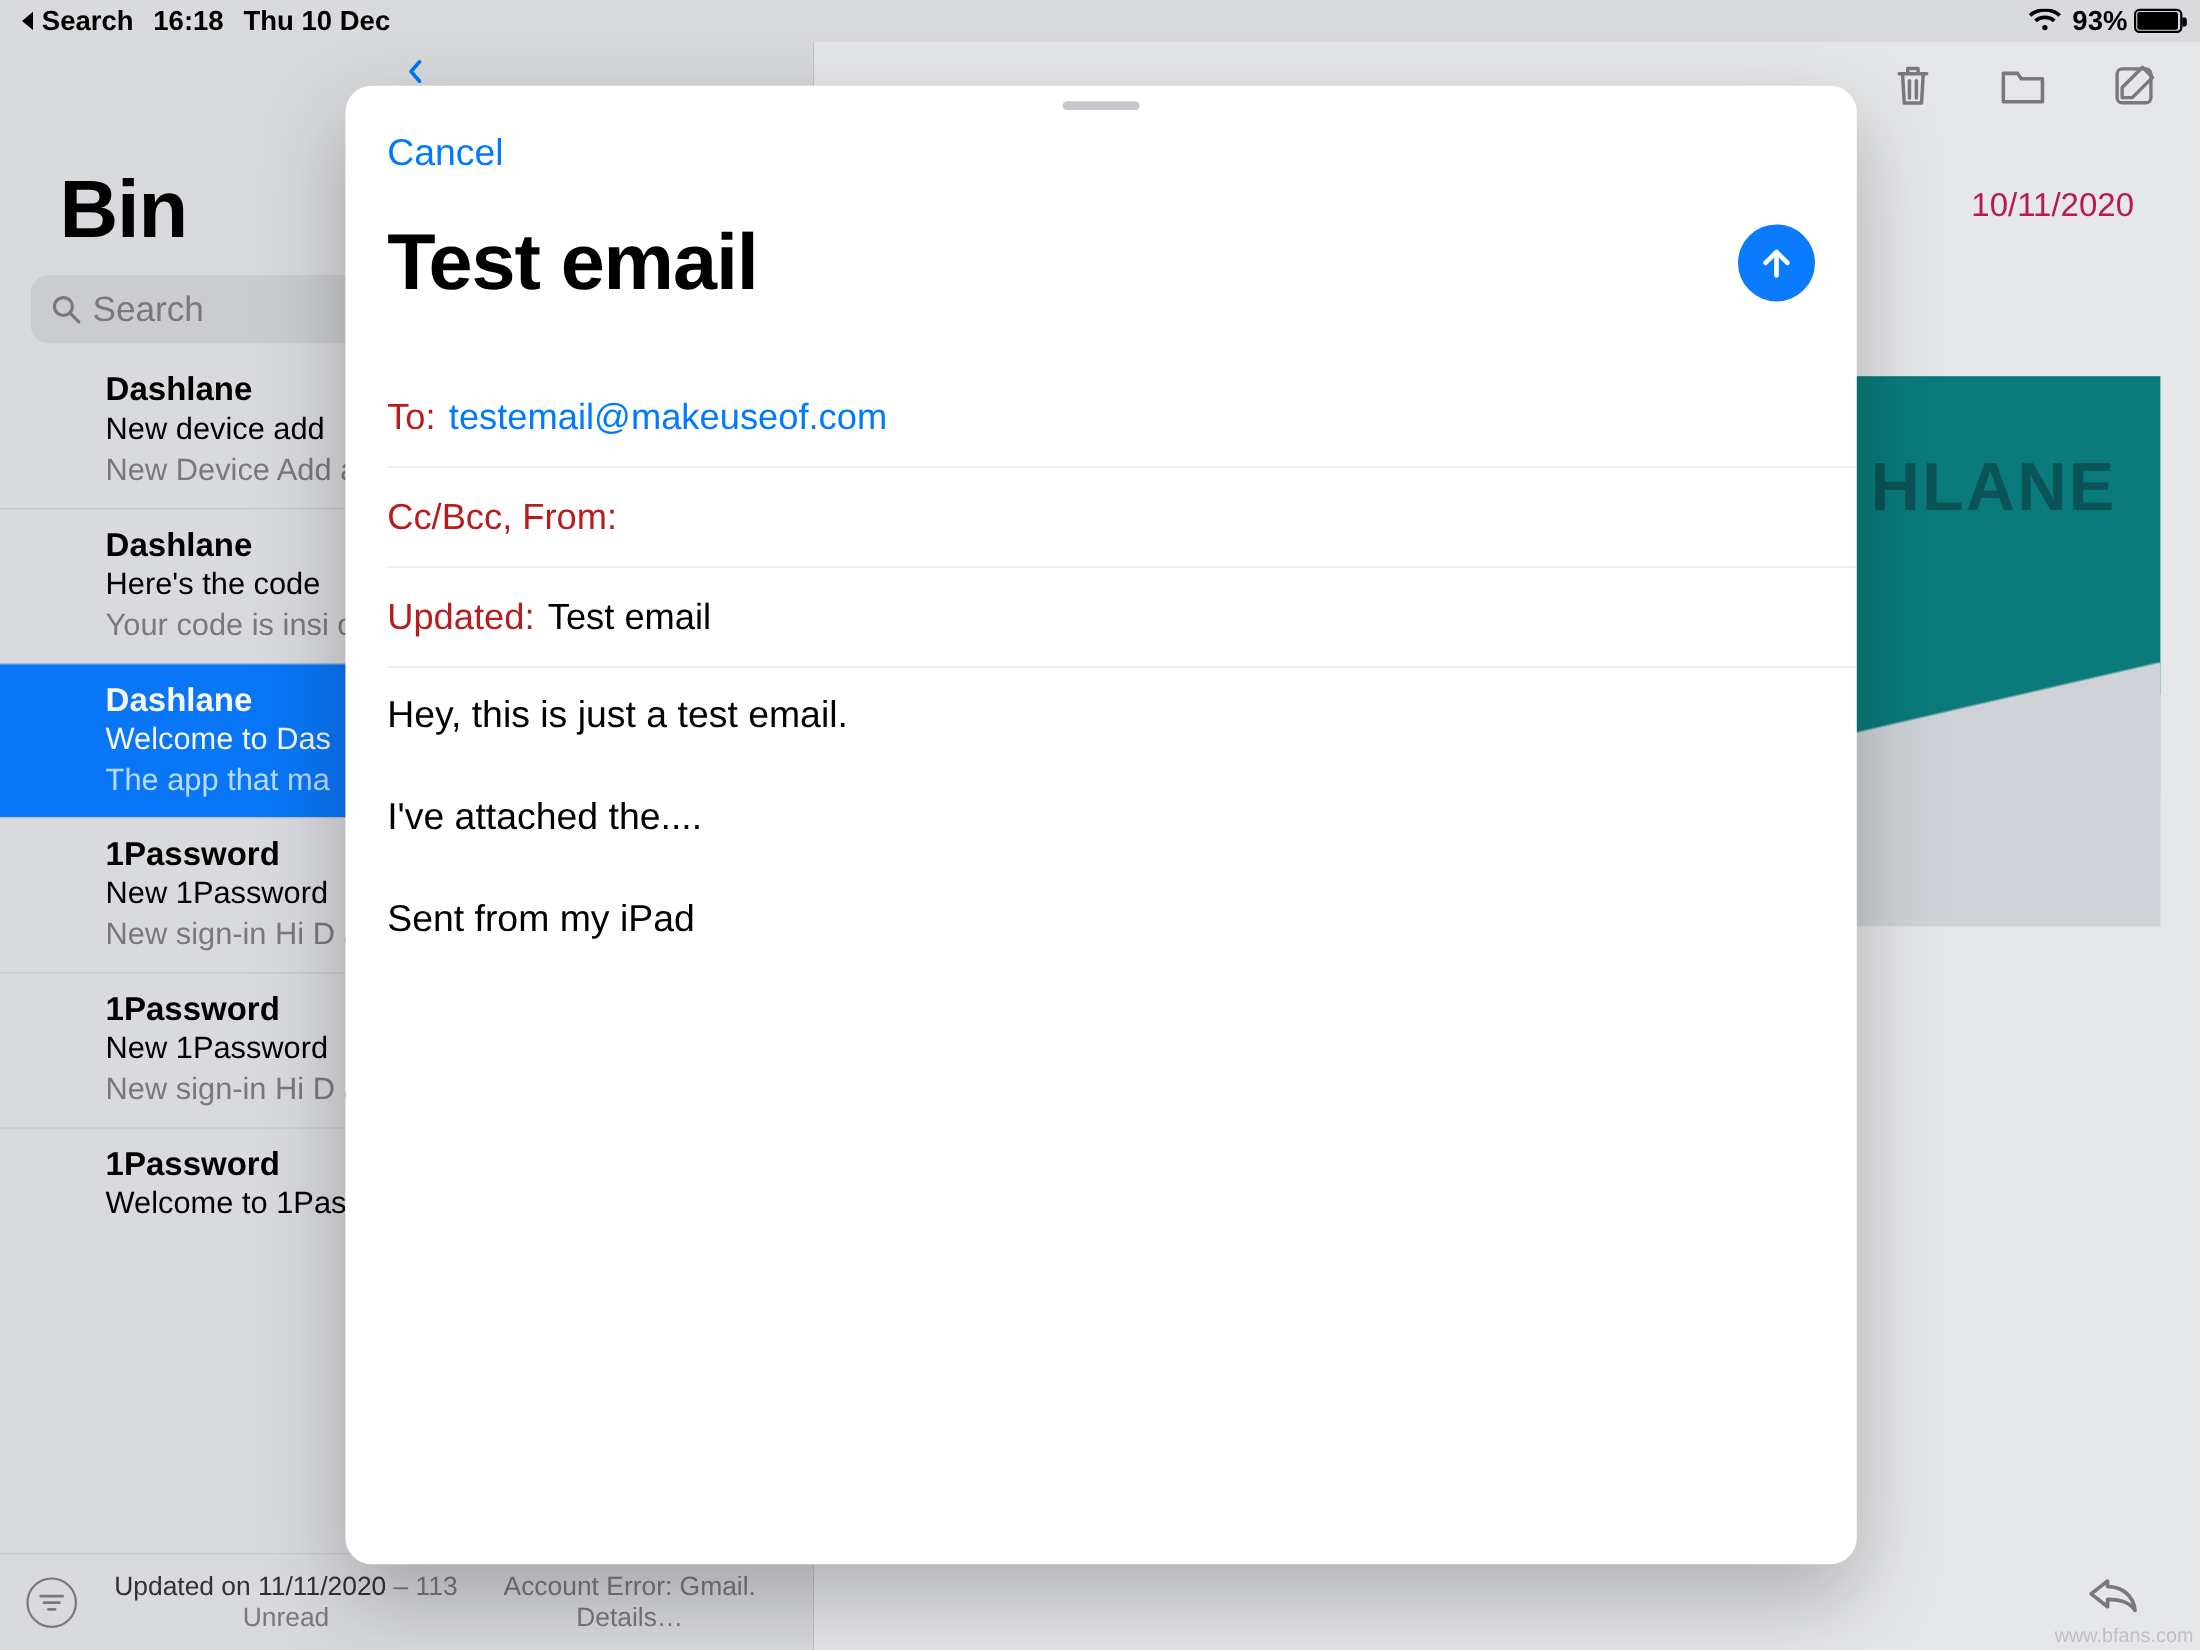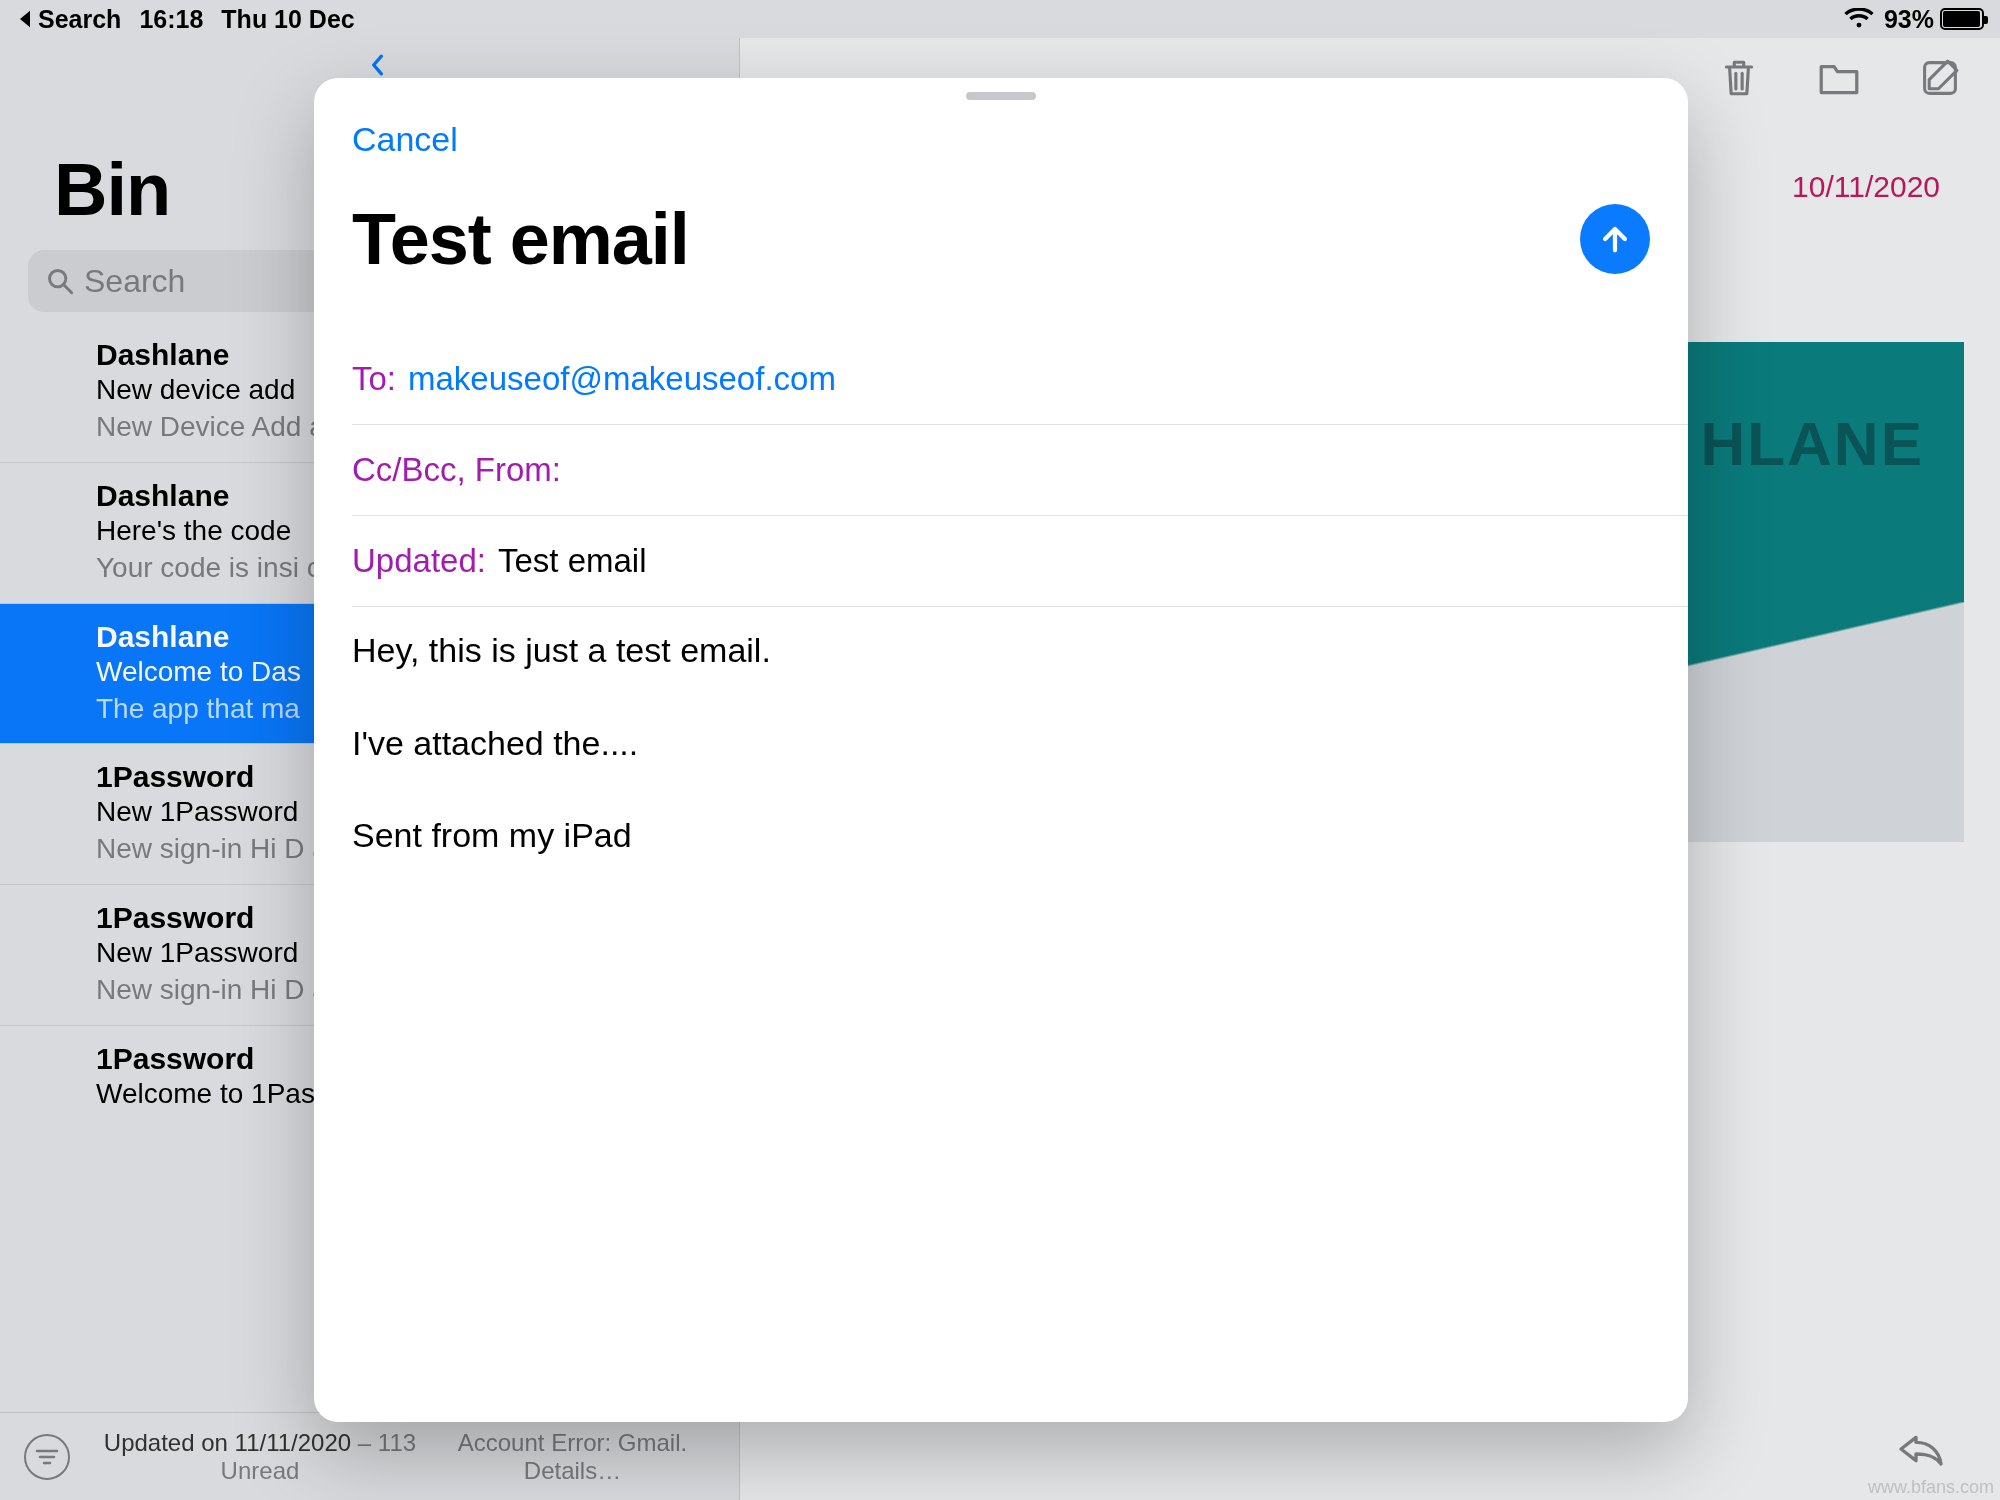--- a/index.html
+++ b/index.html
@@ -105,21 +105,21 @@
     .modal .big-title { font-size: 72px; font-weight: 800; letter-spacing: -1px; }
     .send-btn {
       width: 70px; height: 70px; border-radius: 50%; background: #0a7aff;
       display: flex; align-items: center; justify-content: center;
     }
     .fields { position: absolute; top: 256px; left: 38px; right: 0; }
     .field {
       font-size: 33px; padding: 26px 0; border-bottom: 1.5px solid #e1e1e4;
       display: flex; gap: 12px;
     }
-    .field .label { color: #a21caf; }
+    .field .label { color: #b91c1c; }
     .field .blue { color: #007aff; }
     .body-area { position: absolute; top: 540px; left: 38px; right: 38px; font-size: 34px; line-height: 1.9;}
     .body-area p { margin-bottom: 28px; }
 
     .watermark {
       position: absolute; right: 6px; bottom: 2px; font-size: 18px; color: #c0c0c4;
       font-family: Verdana, sans-serif;
     }
     svg { display:block; }
     .gray-ico { stroke:#7d7d82; }
@@ -254,21 +254,21 @@
     <div class="big-title">Test email</div>
     <div class="send-btn">
       <svg width="34" height="34" viewBox="0 0 24 24">
           <path d="M12 20V5M5 12l7-7 7 7" stroke="#fff" stroke-width="3" fill="none" stroke-linecap="round" stroke-linejoin="round"></path>
         </svg>
     </div>
   </div>
   <div class="fields">
     <div class="field">
       <span class="label">To:</span>
-      <span class="blue">makeuseof@makeuseof.com</span>
+      <span class="blue">testemail@makeuseof.com</span>
     </div>
     <div class="field">
       <span class="label">Cc/Bcc, From:</span>
     </div>
     <div class="field">
       <span class="label">Updated:</span>
       <span>Test email</span>
     </div>
   </div>
   <div class="body-area">

